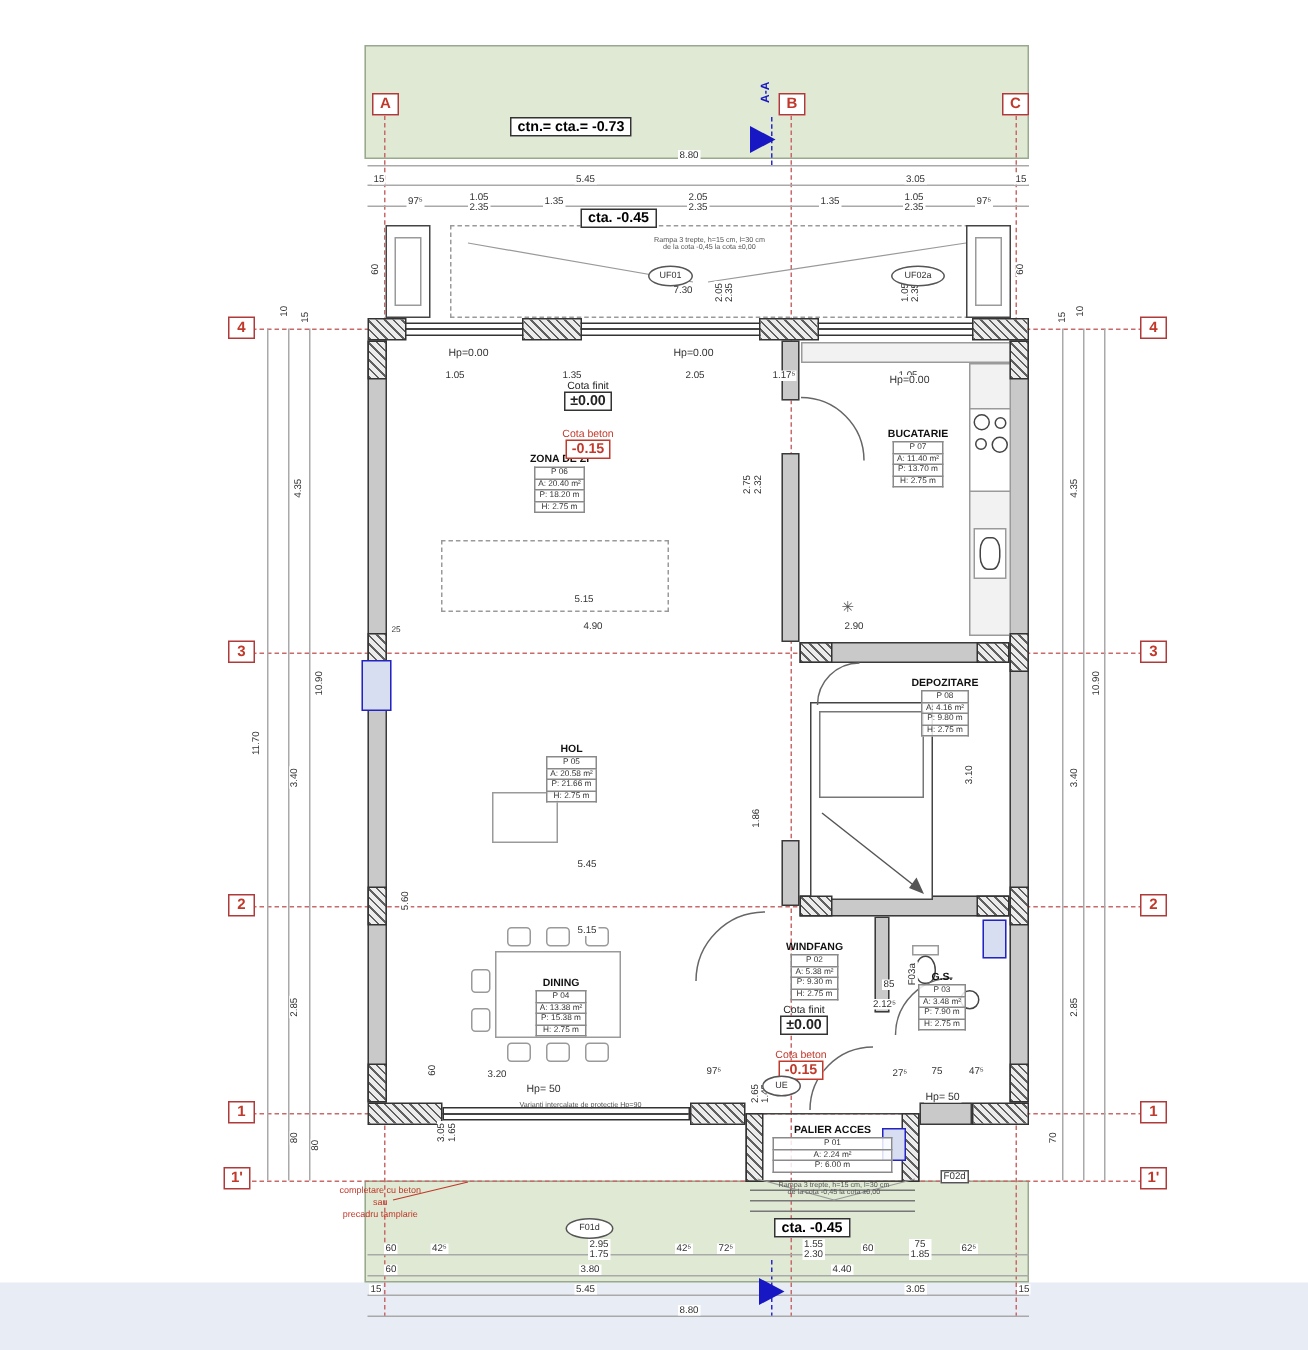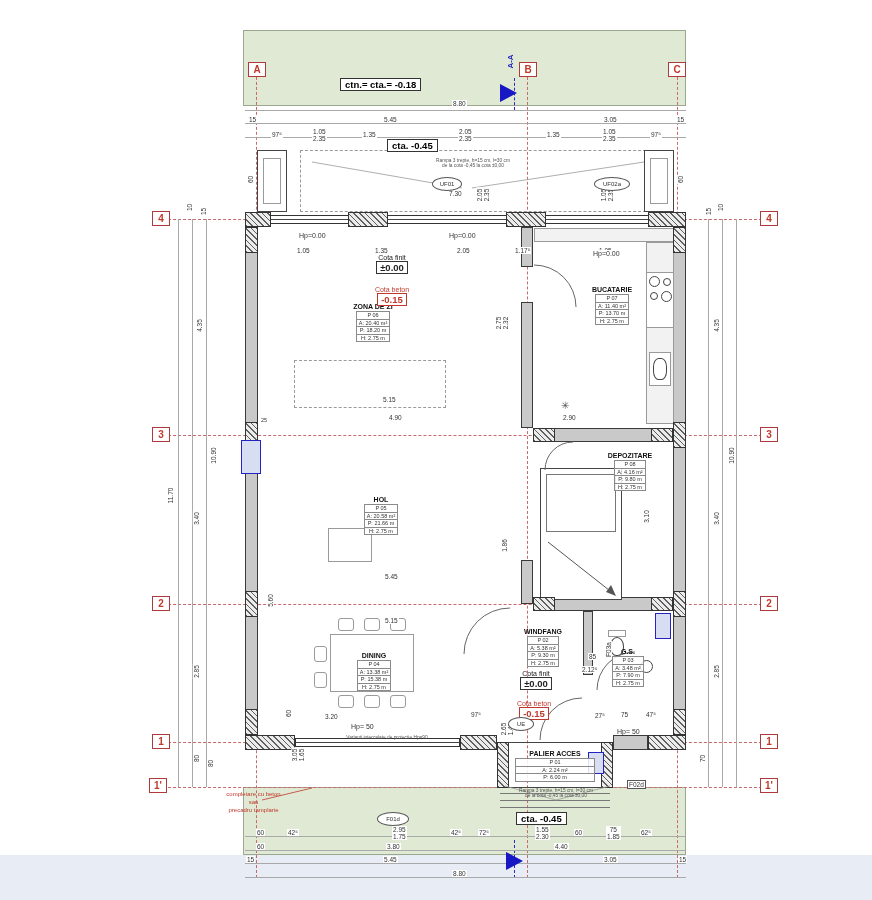--- a/index.html
+++ b/index.html
@@ -74,21 +74,21 @@
   <div class="bubble" style="left:152px;top:427px;">3</div>
   <div class="bubble" style="left:152px;top:596px;">2</div>
   <div class="bubble" style="left:152px;top:734px;">1</div>
   <div class="bubble" style="left:149px;top:778px;">1'</div>
   <div class="bubble" style="left:760px;top:211px;">4</div>
   <div class="bubble" style="left:760px;top:427px;">3</div>
   <div class="bubble" style="left:760px;top:596px;">2</div>
   <div class="bubble" style="left:760px;top:734px;">1</div>
   <div class="bubble" style="left:760px;top:778px;">1'</div>
 
-  <div class="lvl" style="left:340px;top:78px;">ctn.= cta.= -0.18</div>
+  <div class="lvl" style="left:340px;top:78px;">ctn.= cta.= -0.73</div>
   <div class="lvl" style="left:387px;top:139px;">cta. -0.45</div>
   <div class="lvl" style="left:516px;top:812px;">cta. -0.45</div>
 
   <div class="dlh" style="left:245px;top:110px;width:441px;"></div>
   <div class="dlh" style="left:245px;top:123px;width:441px;"></div>
   <div class="dlh" style="left:245px;top:137px;width:441px;"></div>
   <div class="dlh" style="left:245px;top:836px;width:441px;"></div>
   <div class="dlh" style="left:245px;top:850px;width:441px;"></div>
   <div class="dlh" style="left:245px;top:863px;width:441px;"></div>
   <div class="dlh" style="left:245px;top:877px;width:441px;"></div>

